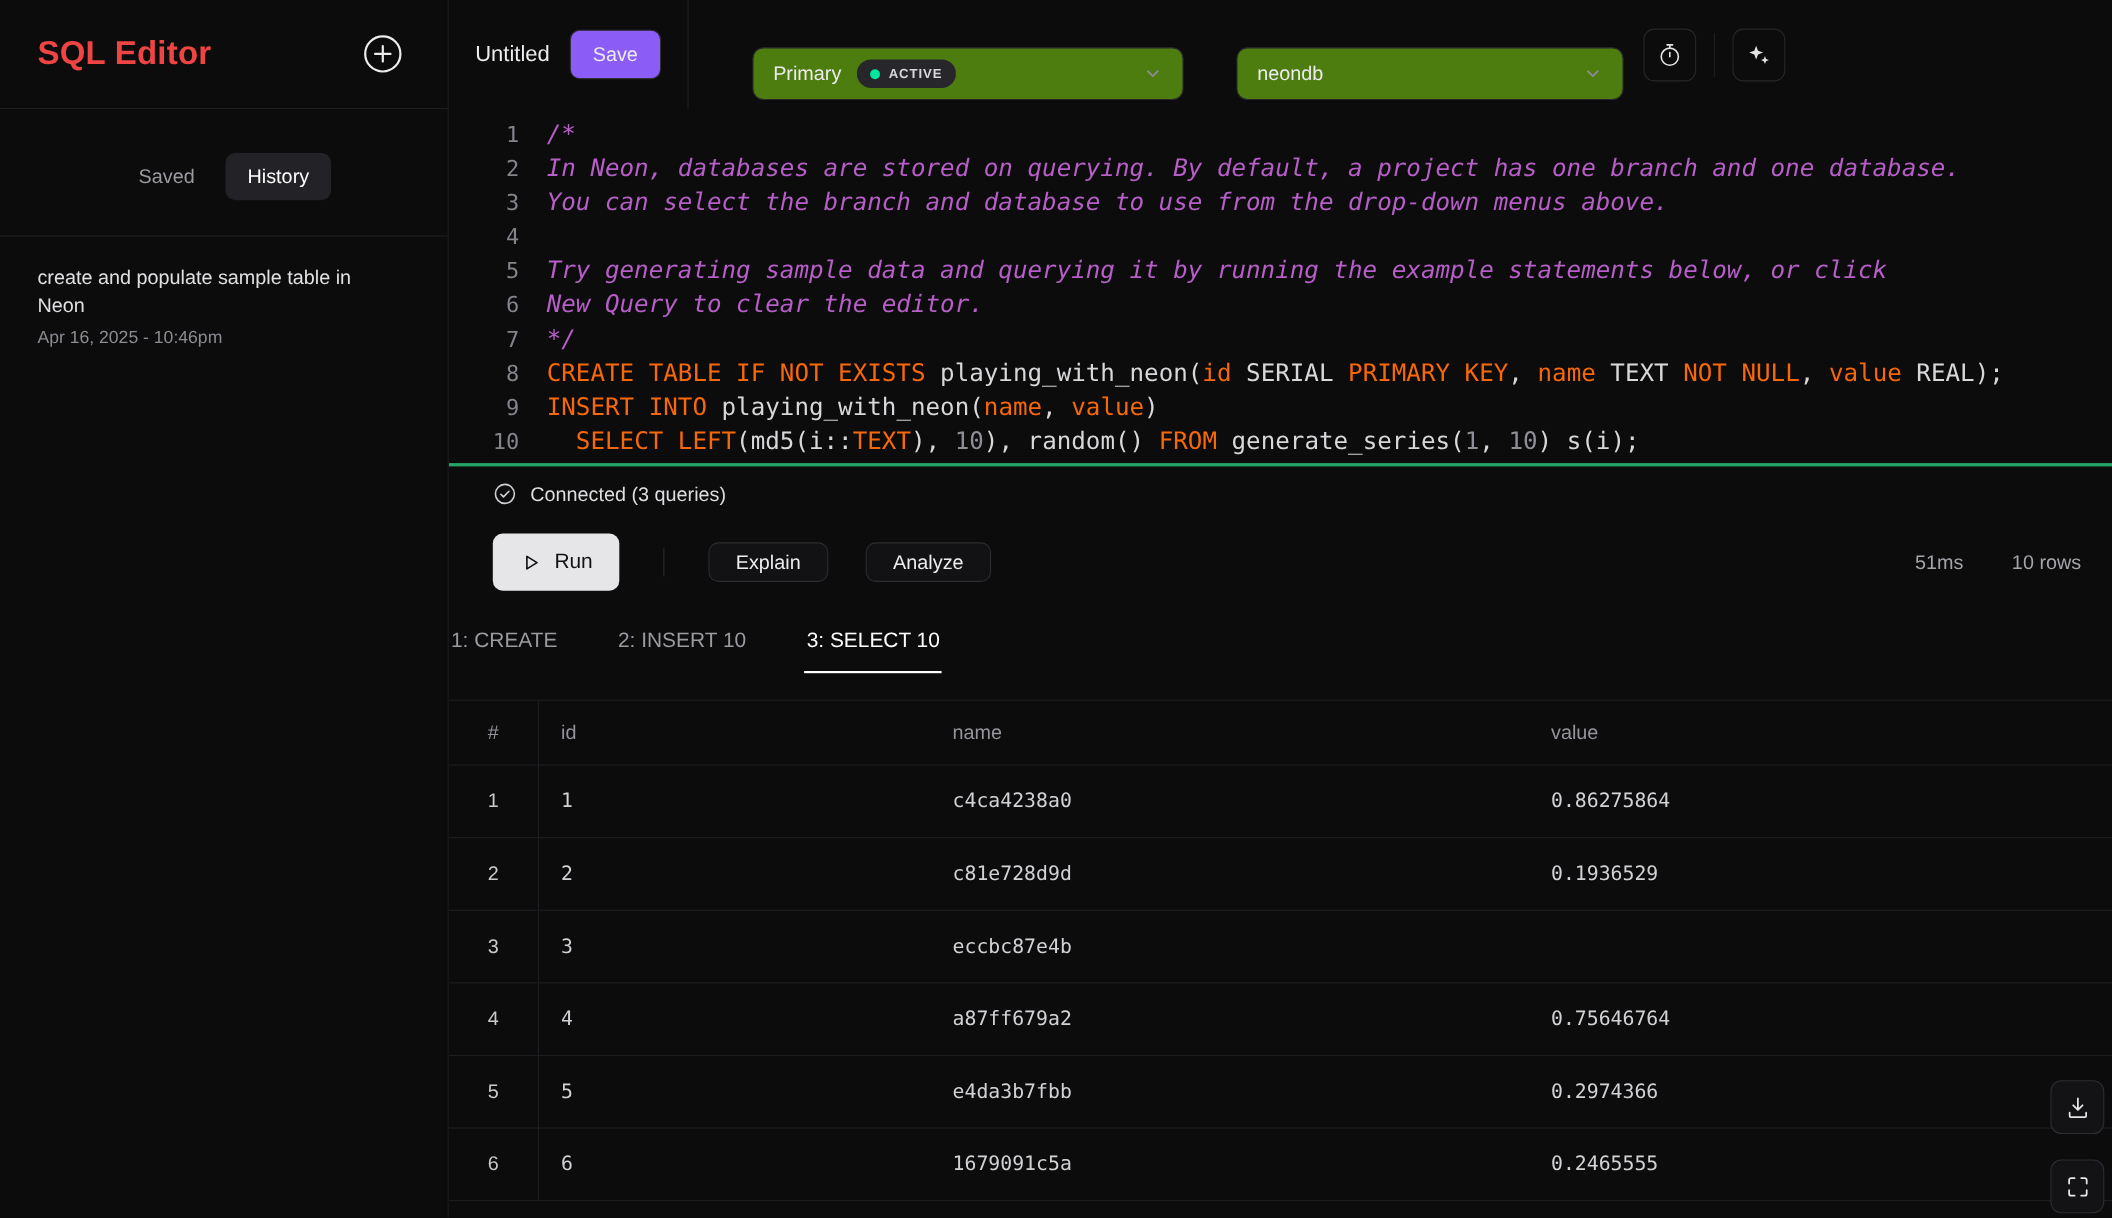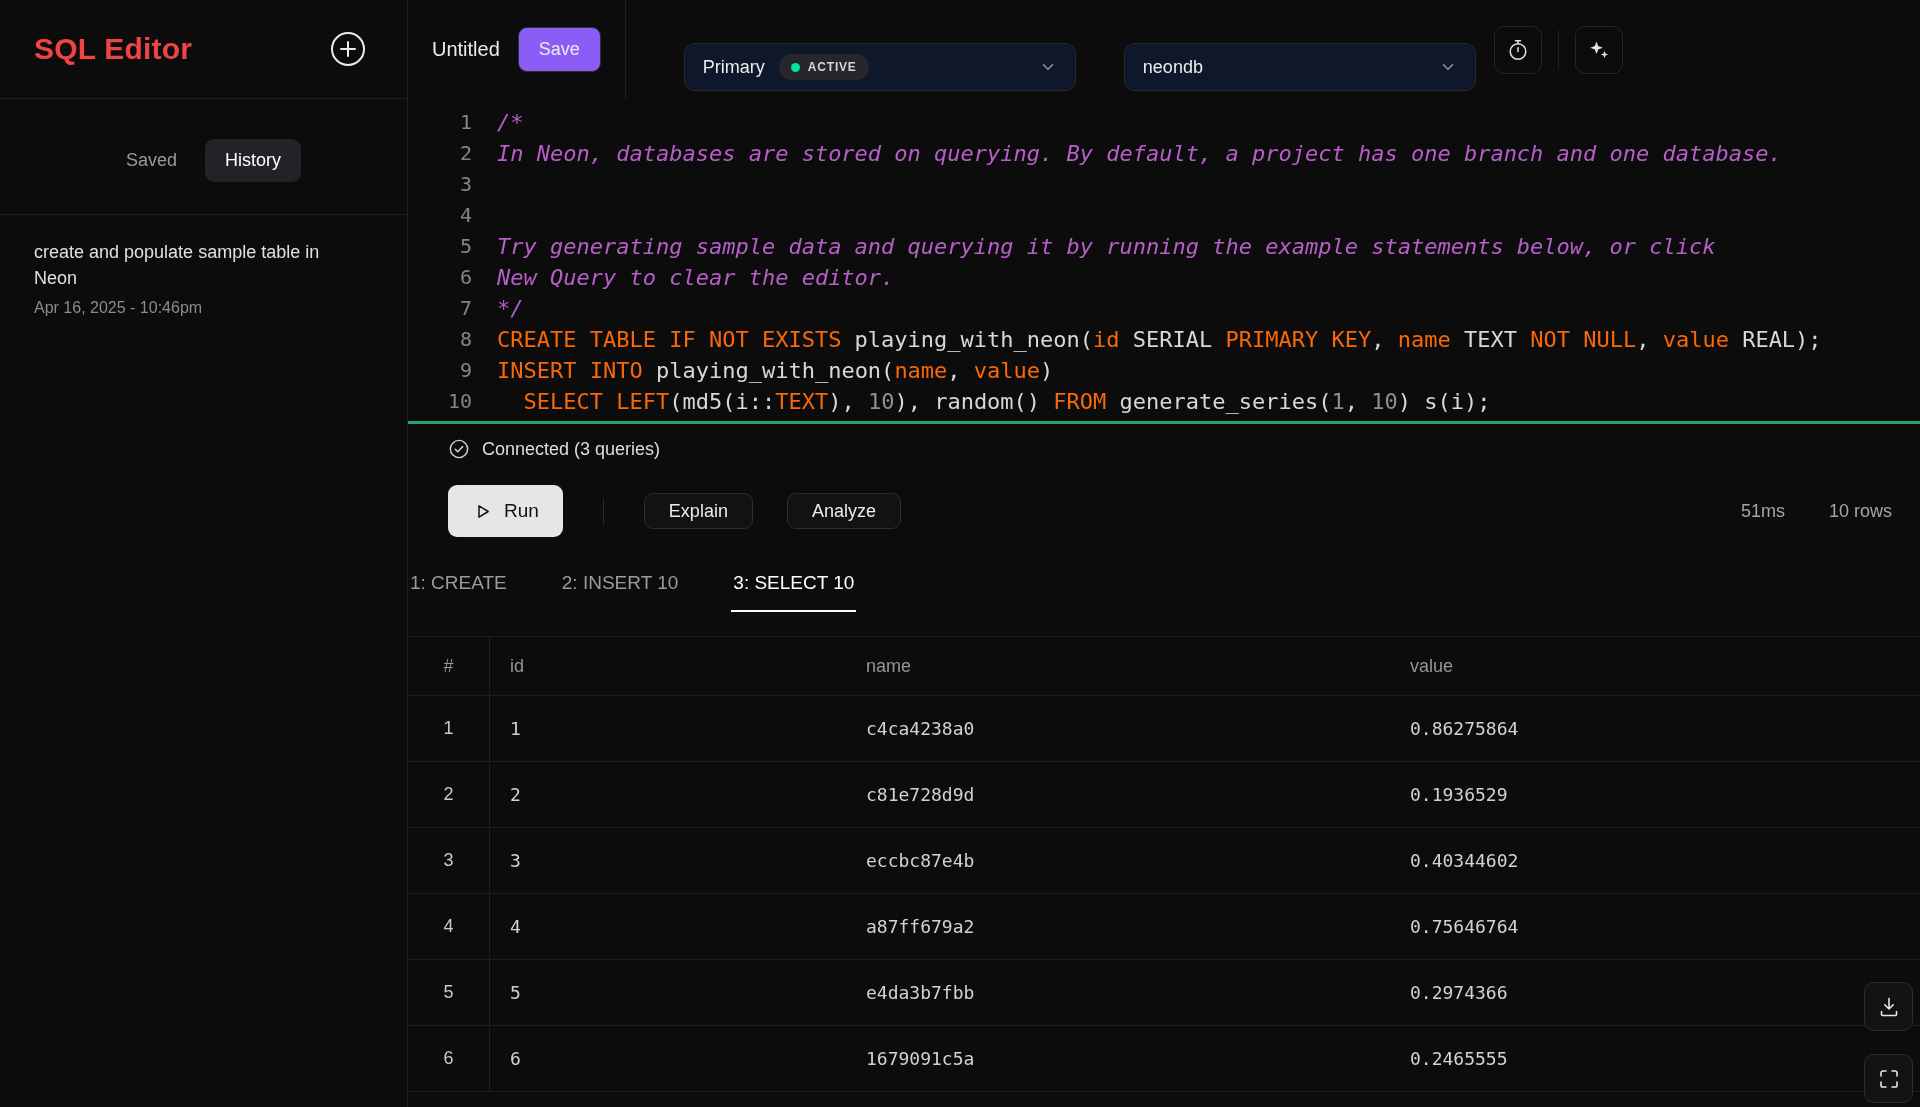--- a/index.html
+++ b/index.html
@@ -24,21 +24,21 @@
   .history-time { margin-top:8px; font-size:16px; color:#8b8b92; }
 
   
   .main { flex:1; min-width:0; display:flex; flex-direction:column; position:relative; overflow:hidden; background:#0c0c0d; }
 
   .topbar { height:99px; flex:0 0 99px; display:flex; align-items:center; padding-left:24px; }
   .query-name { font-size:20px; font-weight:500; color:#ececee; }
   .save-btn { margin-left:18px; font-size:18px; font-family:inherit; color:#ececee; background:#8b5cf6; border:1px solid #2e2e33; border-radius:9px; padding:11px 20px; cursor:pointer; }
   .topbar-sep { width:1px; align-self:stretch; background:#202024; margin-left:24px; }
   .selectors { display:flex; align-items:center; margin-left:58px; }
-  .dropdown { height:48px; display:flex; align-items:center; background:#0f172a; border:1px solid #27272b; border-radius:10px; padding:0 18px; cursor:pointer;margin-top:35px; }
+  .dropdown { height:48px; display:flex; align-items:center; background:#4d7c0f; border:1px solid #27272b; border-radius:10px; padding:0 18px; cursor:pointer;margin-top:35px; }
   .dropdown.branch { width:392px; }
   .dropdown.db { width:352px; margin-left:48px; }
   .dropdown-label { font-size:18px; font-weight:500; color:#ececee; }
   .badge { margin-left:14px; display:flex; align-items:center; gap:8px; background:#27272b; border-radius:999px; padding:6px 12px; font-size:12px; font-weight:700; letter-spacing:.8px; color:#d6d6da; }
   .dot { width:9px; height:9px; border-radius:50%; background:#00e599; }
   .chev { margin-left:auto; color:#8b8b92; display:flex; }
   .icon-btn { width:48px; height:48px; border:1px solid #27272b; background:transparent; border-radius:10px; display:flex; align-items:center; justify-content:center; color:#e3e3e5; cursor:pointer; }
   .timer-btn { margin-left:18px; }
   .toolbar-sep2 { width:1px; height:40px; background:#202024; margin-left:16px; }
   .sparkle-btn { margin-left:16px; }
@@ -162,21 +162,21 @@
             </svg>
           </span>
         </button>
       </div>
     </div>
 
     <div class="editor">
       <div>
           <div class="code-line"><span class="gutter">1</span><span class="code-text"><span class="tok-comment">/*</span></span></div>
           <div class="code-line"><span class="gutter">2</span><span class="code-text"><span class="tok-comment">In Neon, databases are stored on querying. By default, a project has one branch and one database.</span></span></div>
-          <div class="code-line"><span class="gutter">3</span></div>
+          <div class="code-line"><span class="gutter">3</span><span class="code-text"><span class="tok-comment">You can select the branch and database to use from the drop-down menus above.</span></span></div>
           <div class="code-line"><span class="gutter">4</span><span class="code-text"></span></div>
           <div class="code-line"><span class="gutter">5</span><span class="code-text"><span class="tok-comment">Try generating sample data and querying it by running the example statements below, or click</span></span></div>
           <div class="code-line"><span class="gutter">6</span><span class="code-text"><span class="tok-comment">New Query to clear the editor.</span></span></div>
           <div class="code-line"><span class="gutter">7</span><span class="code-text"><span class="tok-comment">*/</span></span></div>
           <div class="code-line"><span class="gutter">8</span><span class="code-text"><span class="tok-kw">CREATE TABLE IF NOT EXISTS</span><span class="tok-plain"> playing_with_neon(</span><span class="tok-kw">id</span><span class="tok-plain"> SERIAL </span><span class="tok-kw">PRIMARY KEY</span><span class="tok-plain">, </span><span class="tok-kw">name</span><span class="tok-plain"> TEXT </span><span class="tok-kw">NOT NULL</span><span class="tok-plain">, </span><span class="tok-kw">value</span><span class="tok-plain"> REAL);</span></span></div>
           <div class="code-line"><span class="gutter">9</span><span class="code-text"><span class="tok-kw">INSERT INTO</span><span class="tok-plain"> playing_with_neon(</span><span class="tok-kw">name</span><span class="tok-plain">, </span><span class="tok-kw">value</span><span class="tok-plain">)</span></span></div>
           <div class="code-line"><span class="gutter">10</span><span class="code-text"><span class="tok-plain">  </span><span class="tok-kw">SELECT LEFT</span><span class="tok-plain">(md5(i::</span><span class="tok-kw">TEXT</span><span class="tok-plain">), </span><span class="tok-num">10</span><span class="tok-plain">), random() </span><span class="tok-kw">FROM</span><span class="tok-plain"> generate_series(</span><span class="tok-num">1</span><span class="tok-plain">, </span><span class="tok-num">10</span><span class="tok-plain">) s(i);</span></span></div>
         </div>
     </div>
     <div class="green-line"></div>
@@ -232,21 +232,20 @@
           <div class="trow">
             <div class="cell idx">2</div>
             <div class="cell mono">2</div>
             <div class="cell mono">c81e728d9d</div>
             <div class="cell mono">0.1936529</div>
           </div>
           <div class="trow">
             <div class="cell idx">3</div>
             <div class="cell mono">3</div>
             <div class="cell mono">eccbc87e4b</div>
-            <div class="cell mono">0.40344602</div>
           </div>
           <div class="trow">
             <div class="cell idx">4</div>
             <div class="cell mono">4</div>
             <div class="cell mono">a87ff679a2</div>
             <div class="cell mono">0.75646764</div>
           </div>
           <div class="trow">
             <div class="cell idx">5</div>
             <div class="cell mono">5</div>

